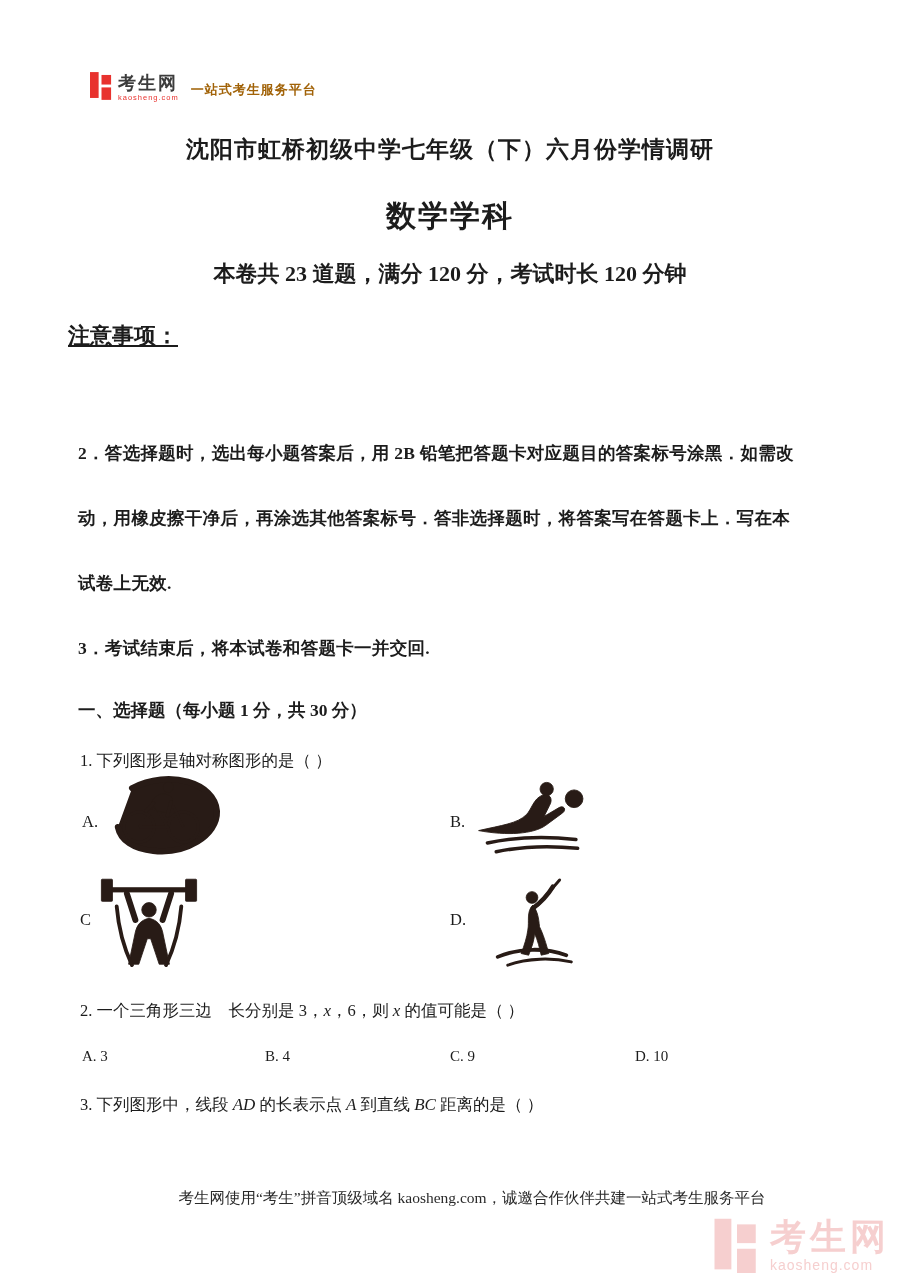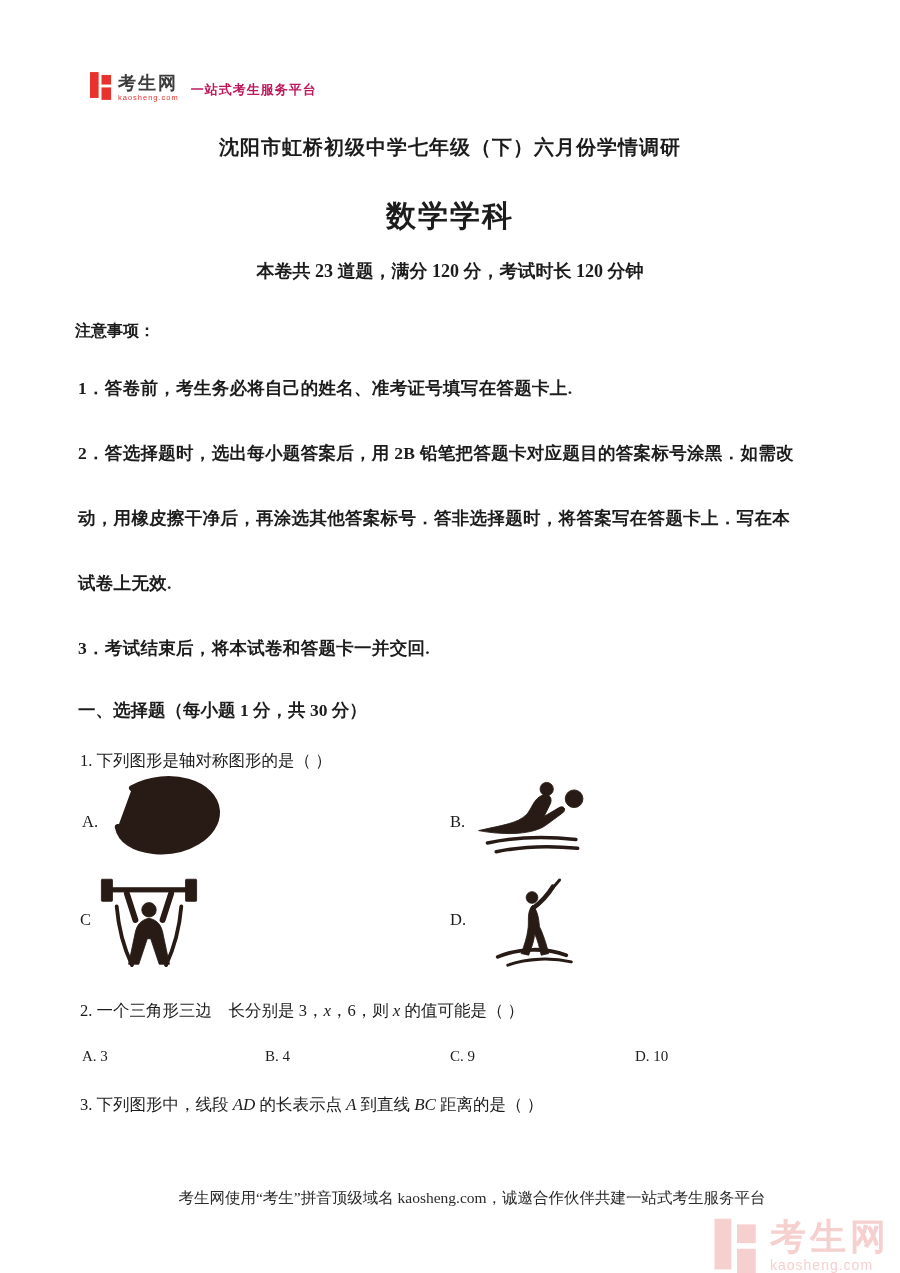--- a/index.html
+++ b/index.html
@@ -12,27 +12,27 @@
   }
   .abs { position:absolute; }
   .centered { left:0; right:0; text-align:center; }
 
   
   .brand { left:90px; top:58px; display:flex; align-items:flex-end; }
   .brand-icon { width:23px; height:31px; margin-right:5px; }
   .brand-text { display:flex; flex-direction:column; line-height:1; }
   .brand-name { font-family:"Liberation Sans","DejaVu Sans",sans-serif; font-weight:bold; font-size:18px; color:#3c3c3c; letter-spacing:2px; }
   .brand-domain { font-family:"Liberation Sans","DejaVu Sans",sans-serif; font-size:7.5px; color:#e8322e; letter-spacing:1px; margin-top:2px; }
-  .brand-tagline { font-family:"Liberation Sans","DejaVu Sans",sans-serif; font-weight:bold; font-size:13px; color:#be185d; margin-left:12px; margin-bottom:2px; letter-spacing:1px; }
+  .brand-tagline { font-family:"Liberation Sans","DejaVu Sans",sans-serif; font-weight:bold; font-size:13px; color:#a16207; margin-left:12px; margin-bottom:2px; letter-spacing:1px; }
 
-  .doc-title { top:122px; font-size:20px; font-weight:bold; letter-spacing:1px; }
+  .doc-title { top:122px; font-size:23px; font-weight:bold; letter-spacing:1px; }
   .doc-subject { top:184px; font-size:30px; font-weight:bold; letter-spacing:2px; }
-  .exam-info { top:247px; font-size:18px; font-weight:bold; }
+  .exam-info { top:247px; font-size:22px; font-weight:bold; }
 
-  .notice-heading { left:75px; top:309px; font-size:16px; font-weight:bold; }
+  .notice-heading { left:68px; top:309px; font-size:22px; font-weight:bold;text-decoration:underline; }
   .notice-line { left:78px; width:746px; font-size:17.5px; font-weight:bold; letter-spacing:0.3px; }
   .nl0 { top:364px; } .nl1 { top:429px; } .nl2 { top:494px; } .nl3 { top:559px; } .nl4 { top:624px; }
 
   .section-heading { left:78px; top:686px; font-size:17.5px; font-weight:bold; }
 
   .question { left:80px; font-size:16.5px; }
   .q1 { top:738px; }
   .q2 { top:988px; }
   .q3 { top:1082px; }
   .math-var { font-style:italic; font-size:17px; }
@@ -77,21 +77,20 @@
       <span class="brand-domain">kaosheng.com</span>
     </div>
     <span class="brand-tagline">一站式考生服务平台</span>
   </div>
 
   <div class="abs centered doc-title">沈阳市虹桥初级中学七年级（下）六月份学情调研</div>
   <div class="abs centered doc-subject">数学学科</div>
   <div class="abs centered exam-info">本卷共 23 道题，满分 120 分，考试时长 120 分钟</div>
 
   <div class="abs notice-heading">注意事项：</div>
-  <div class="abs notice-line nl0">1．答卷前，考生务必将自己的姓名、准考证号填写在答题卡上.</div>
   <div class="abs notice-line nl1">2．答选择题时，选出每小题答案后，用 2B 铅笔把答题卡对应题目的答案标号涂黑．如需改</div>
   <div class="abs notice-line nl2">动，用橡皮擦干净后，再涂选其他答案标号．答非选择题时，将答案写在答题卡上．写在本</div>
   <div class="abs notice-line nl3">试卷上无效.</div>
   <div class="abs notice-line nl4">3．考试结束后，将本试卷和答题卡一并交回.</div>
 
   <div class="abs section-heading">一、选择题（每小题 1 分，共 30 分）</div>
 
   <div class="abs question q1">1. 下列图形是轴对称图形的是（      ）</div>
 
   <span class="abs opt-label q1-lab-a">A.</span>

